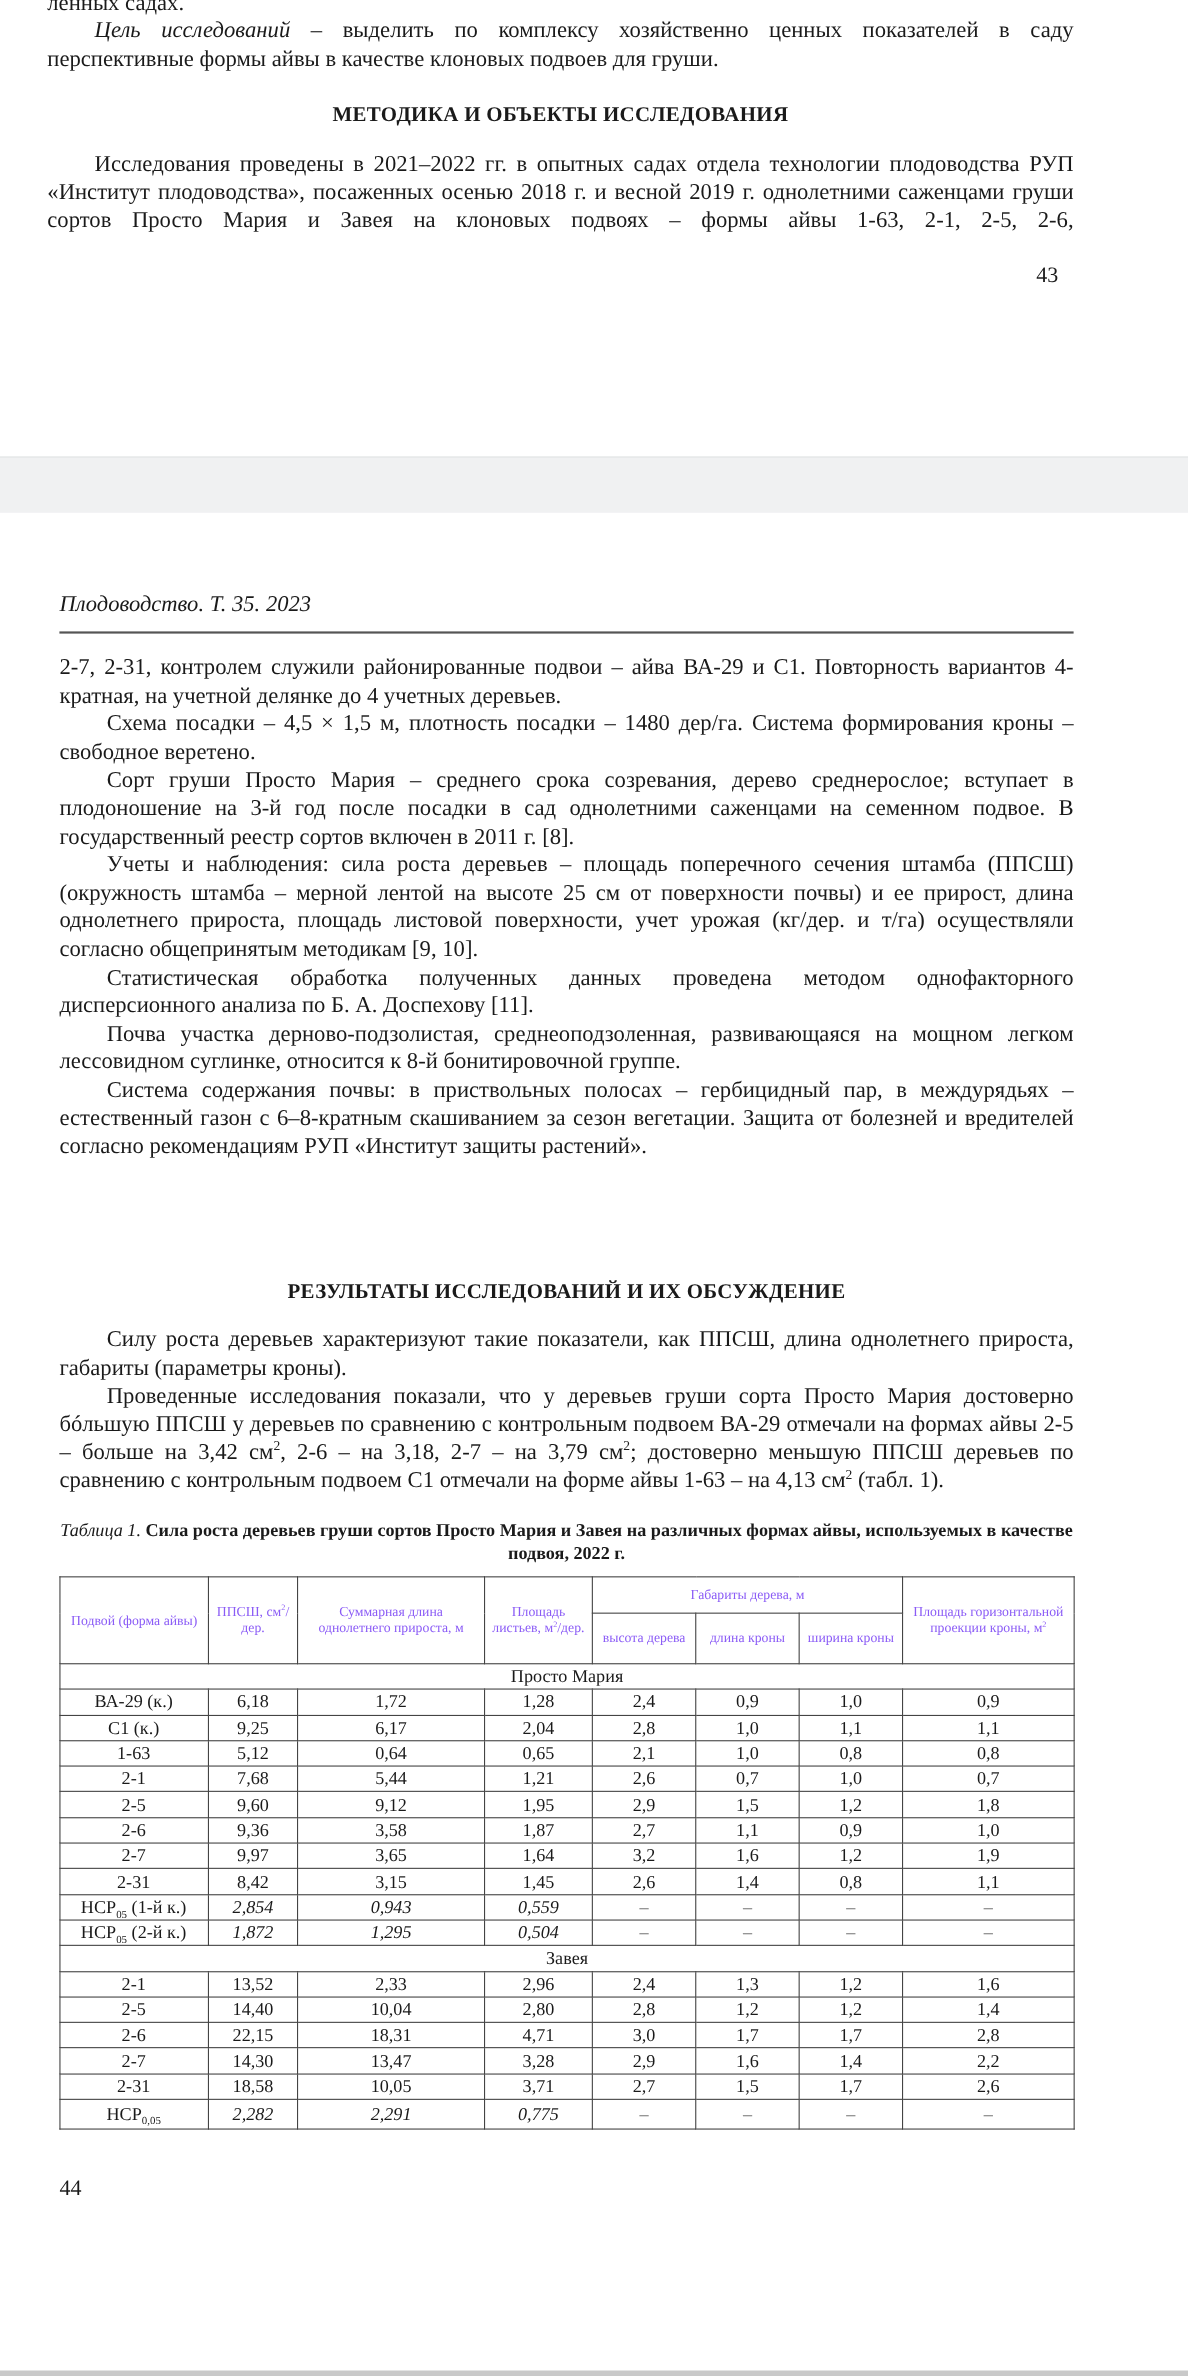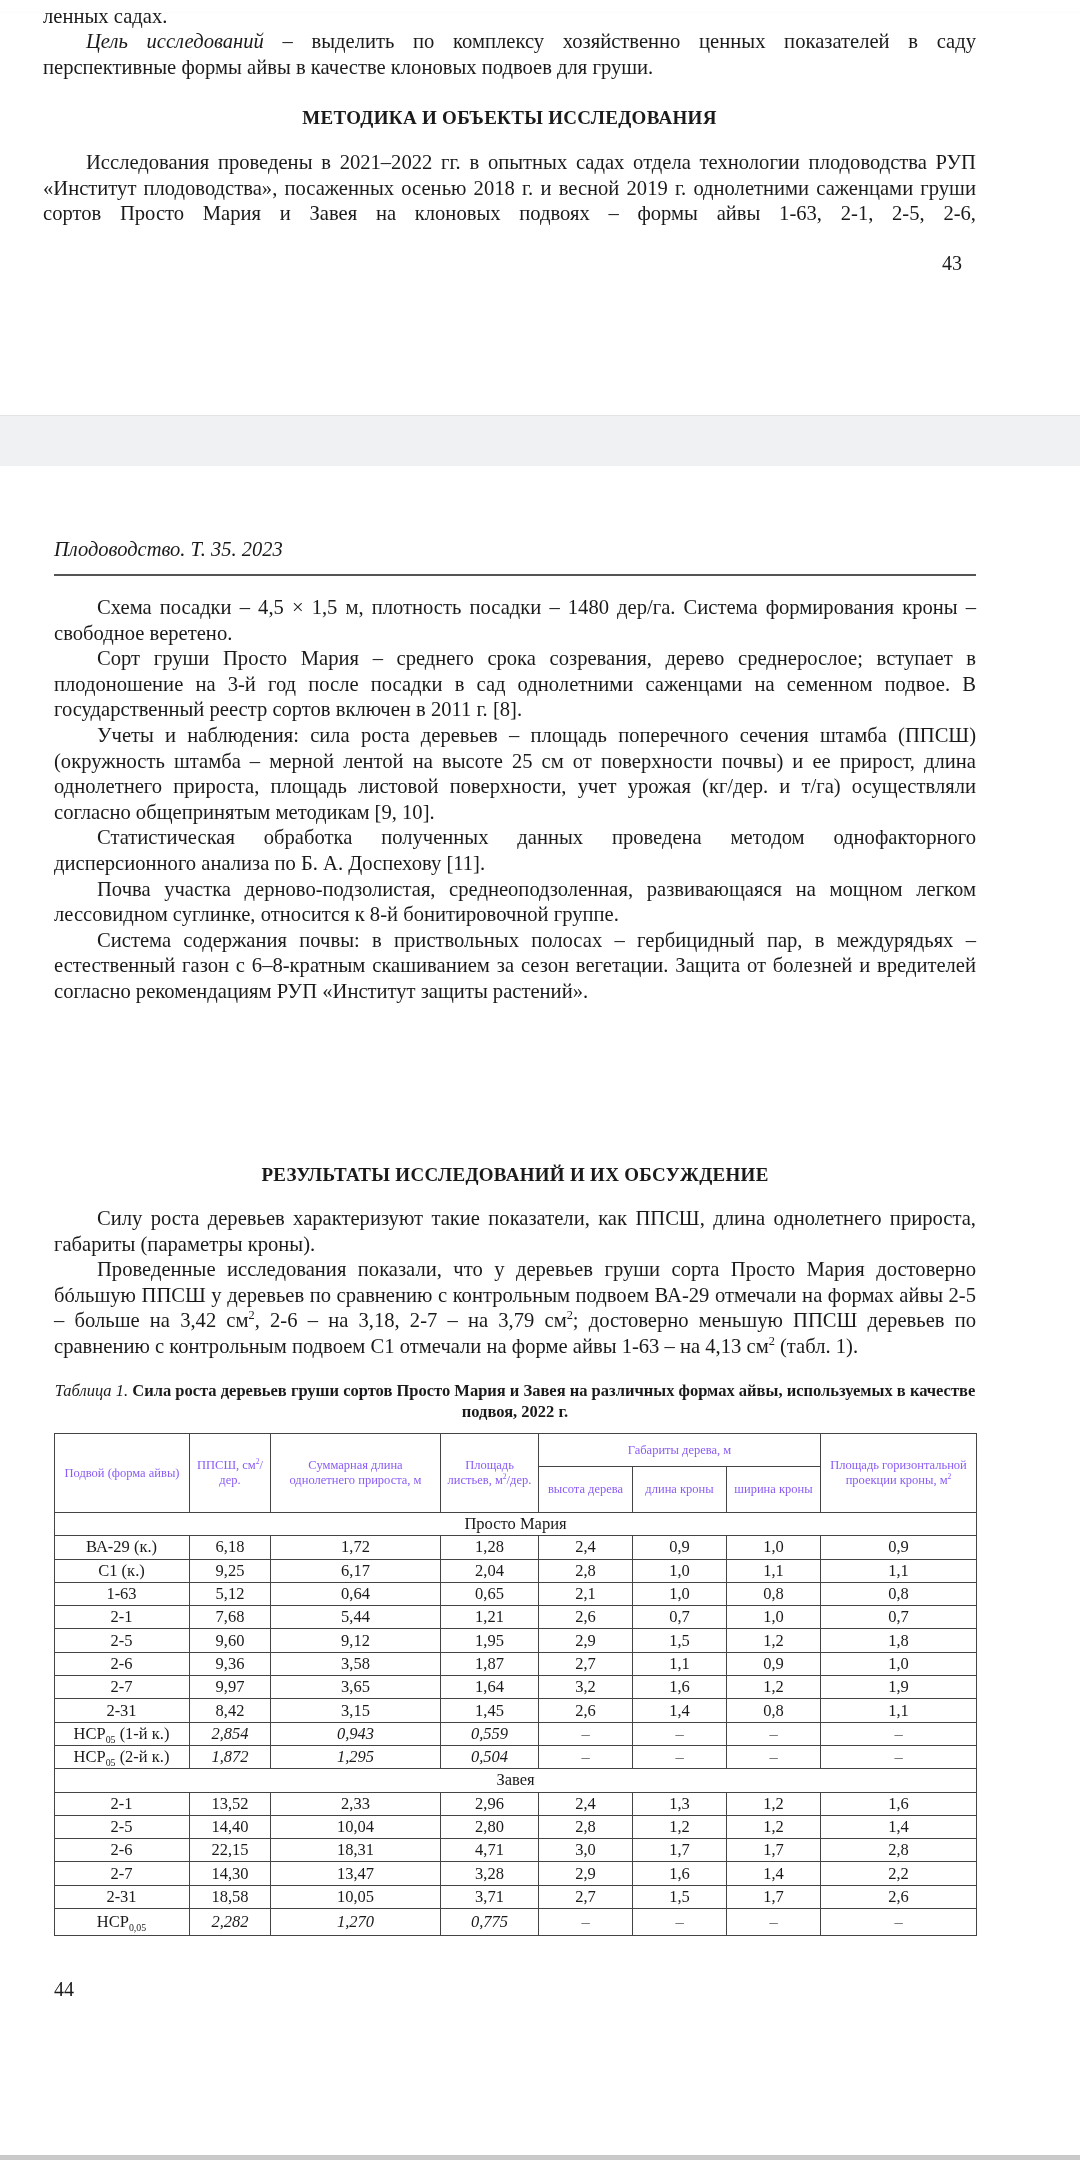--- a/index.html
+++ b/index.html
@@ -3,21 +3,21 @@
 <meta charset="utf-8">
 <style>
   html, body { margin:0; padding:0; }
   body {
     width:1080px; height:2160px; overflow:hidden; position:relative;
     background:#ffffff;
     font-family:"Liberation Serif", "DejaVu Serif", serif;
     color:#1a1a1a;
   }
   .page { position:absolute; left:0; width:1080px; background:#ffffff; }
-  .page1 { top:0; height:537px; box-shadow:0 2px 4px rgba(0,0,0,0.12);margin-top:13px; }
+  .page1 { top:0; height:537px; box-shadow:0 2px 4px rgba(0,0,0,0.12); }
   .gap { position:absolute; left:0; top:415px; width:1080px; height:50px; background:#f0f1f2; border-top:1px solid #e2e3e4; border-bottom:1px solid #e6e7e8; }
   .page2 { top:466px; height:1689px; }
   .bottom-strip { position:absolute; left:0; top:2155px; width:1080px; height:5px; background:#c9c9c9; }
 
   .txt { position:absolute; left:43px; width:933px; font-size:20.6px; line-height:25.6px; text-align:justify; }
   .txt p { margin:0; }
   .ind { text-indent:43px; }
   .last { text-align-last:left; }
   .justall { text-align-last:justify; }
   .heading { position:absolute; left:43px; width:933px; text-align:center; font-weight:bold; font-size:19px; letter-spacing:0.3px; }
@@ -58,20 +58,21 @@
 </div>
 
 <div class="gap"></div>
 
 <div class="page page2"></div>
 
 <div class="runhead">Плодоводство. Т. 35. 2023</div>
 <div class="rule"></div>
 
 <div class="txt p2txt" style="top:595px;">
+  <p class="last">2-7, 2-31, контролем служили районированные подвои – айва ВА-29 и С1. Повторность вариантов 4-кратная, на учетной делянке до 4 учетных деревьев.</p>
   <p class="ind last">Схема посадки – 4,5 × 1,5 м, плотность посадки – 1480 дер/га. Система формирования кроны – свободное веретено.</p>
   <p class="ind last">Сорт груши Просто Мария – среднего срока созревания, дерево среднерослое; вступает в плодоношение на 3-й год после посадки в сад однолетними саженцами на семенном подвое. В государственный реестр сортов включен в 2011 г. [8].</p>
   <p class="ind last">Учеты и наблюдения: сила роста деревьев – площадь поперечного сечения штамба (ППСШ) (окружность штамба – мерной лентой на высоте 25 см от поверхности почвы) и ее прирост, длина однолетнего прироста, площадь листовой поверхности, учет урожая (кг/дер. и т/га) осуществляли согласно общепринятым методикам [9, 10].</p>
   <p class="ind last">Статистическая обработка полученных данных проведена методом однофакторного дисперсионного анализа по Б. А. Доспехову [11].</p>
   <p class="ind last">Почва участка дерново-подзолистая, среднеоподзоленная, развивающаяся на мощном легком лессовидном суглинке, относится к 8-й бонитировочной группе.</p>
   <p class="ind last">Система содержания почвы: в приствольных полосах – гербицидный пар, в междурядьях – естественный газон с 6–8-кратным скашиванием за сезон вегетации. Защита от болезней и вредителей согласно рекомендациям РУП «Институт защиты растений».</p>
 </div>
 
 <div class="heading" style="top:1164px;left:54px;width:922px;">РЕЗУЛЬТАТЫ ИССЛЕДОВАНИЙ И ИХ ОБСУЖДЕНИЕ</div>
 
@@ -264,21 +265,21 @@
         <td>10,05</td>
         <td>3,71</td>
         <td>2,7</td>
         <td>1,5</td>
         <td>1,7</td>
         <td>2,6</td>
       </tr>
       <tr style="height: 27px;">
         <td class="first"><span>НСР</span><sub>0,05</sub><span></span></td>
         <td class="it">2,282</td>
-        <td class="it">1,270</td>
+        <td class="it">2,291</td>
         <td class="it">0,775</td>
         <td class="dash">–</td>
         <td class="dash">–</td>
         <td class="dash">–</td>
         <td class="dash">–</td>
       </tr>
     </tbody>
 </table>
 
 <div class="pnum" style="left:54px;top:1978px;">44</div>

